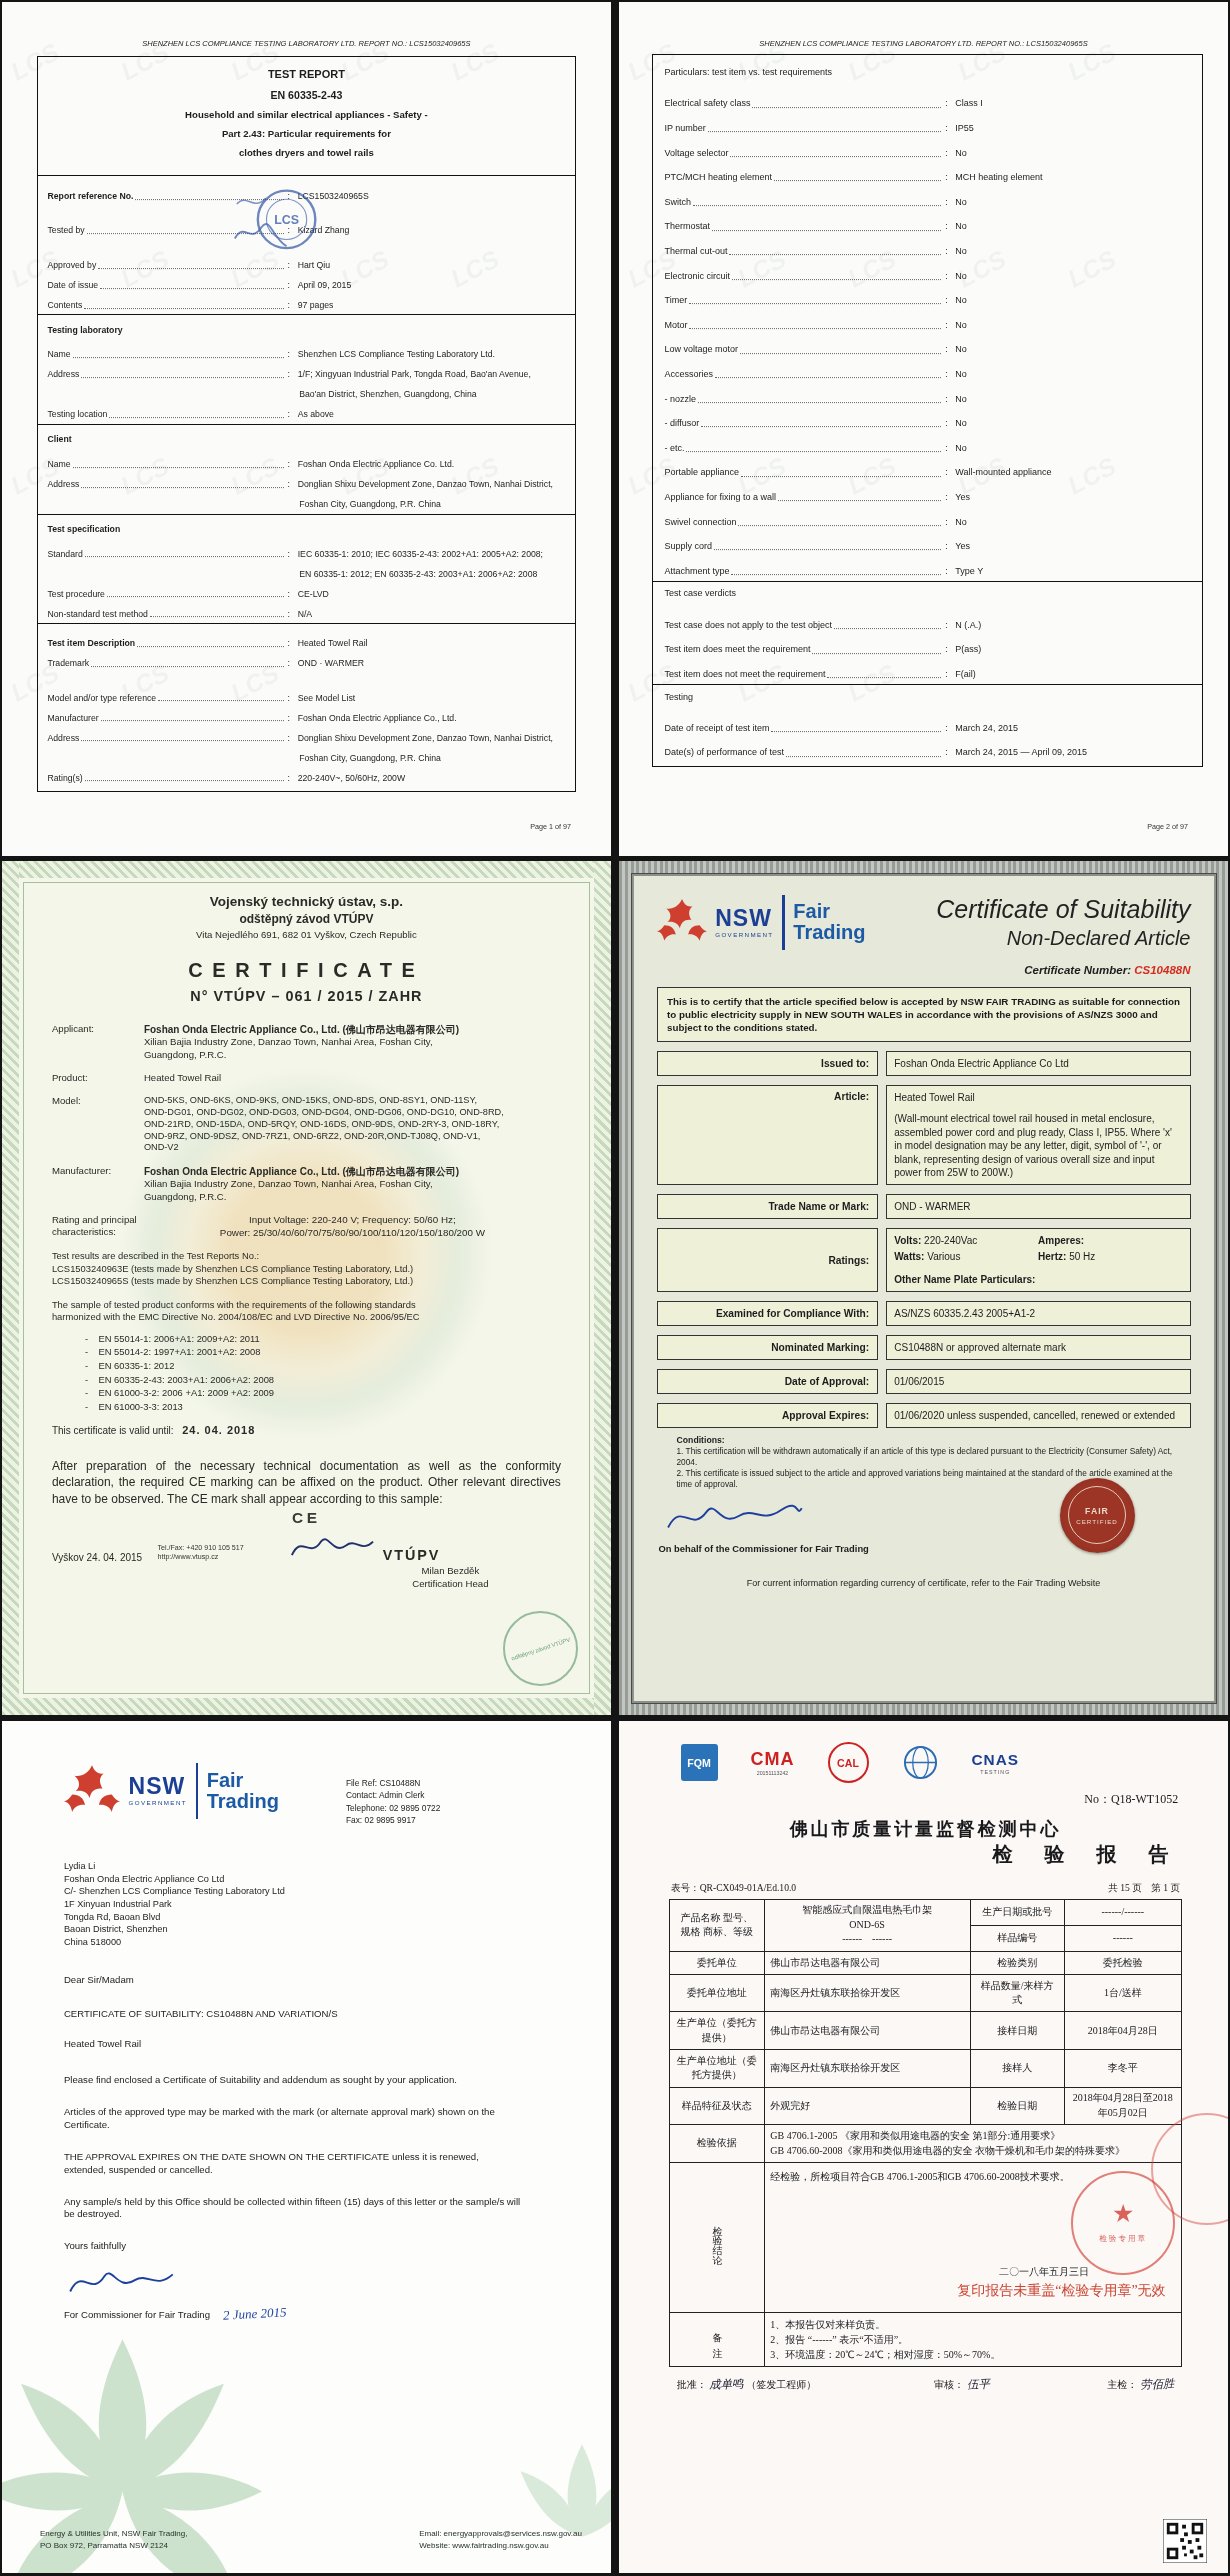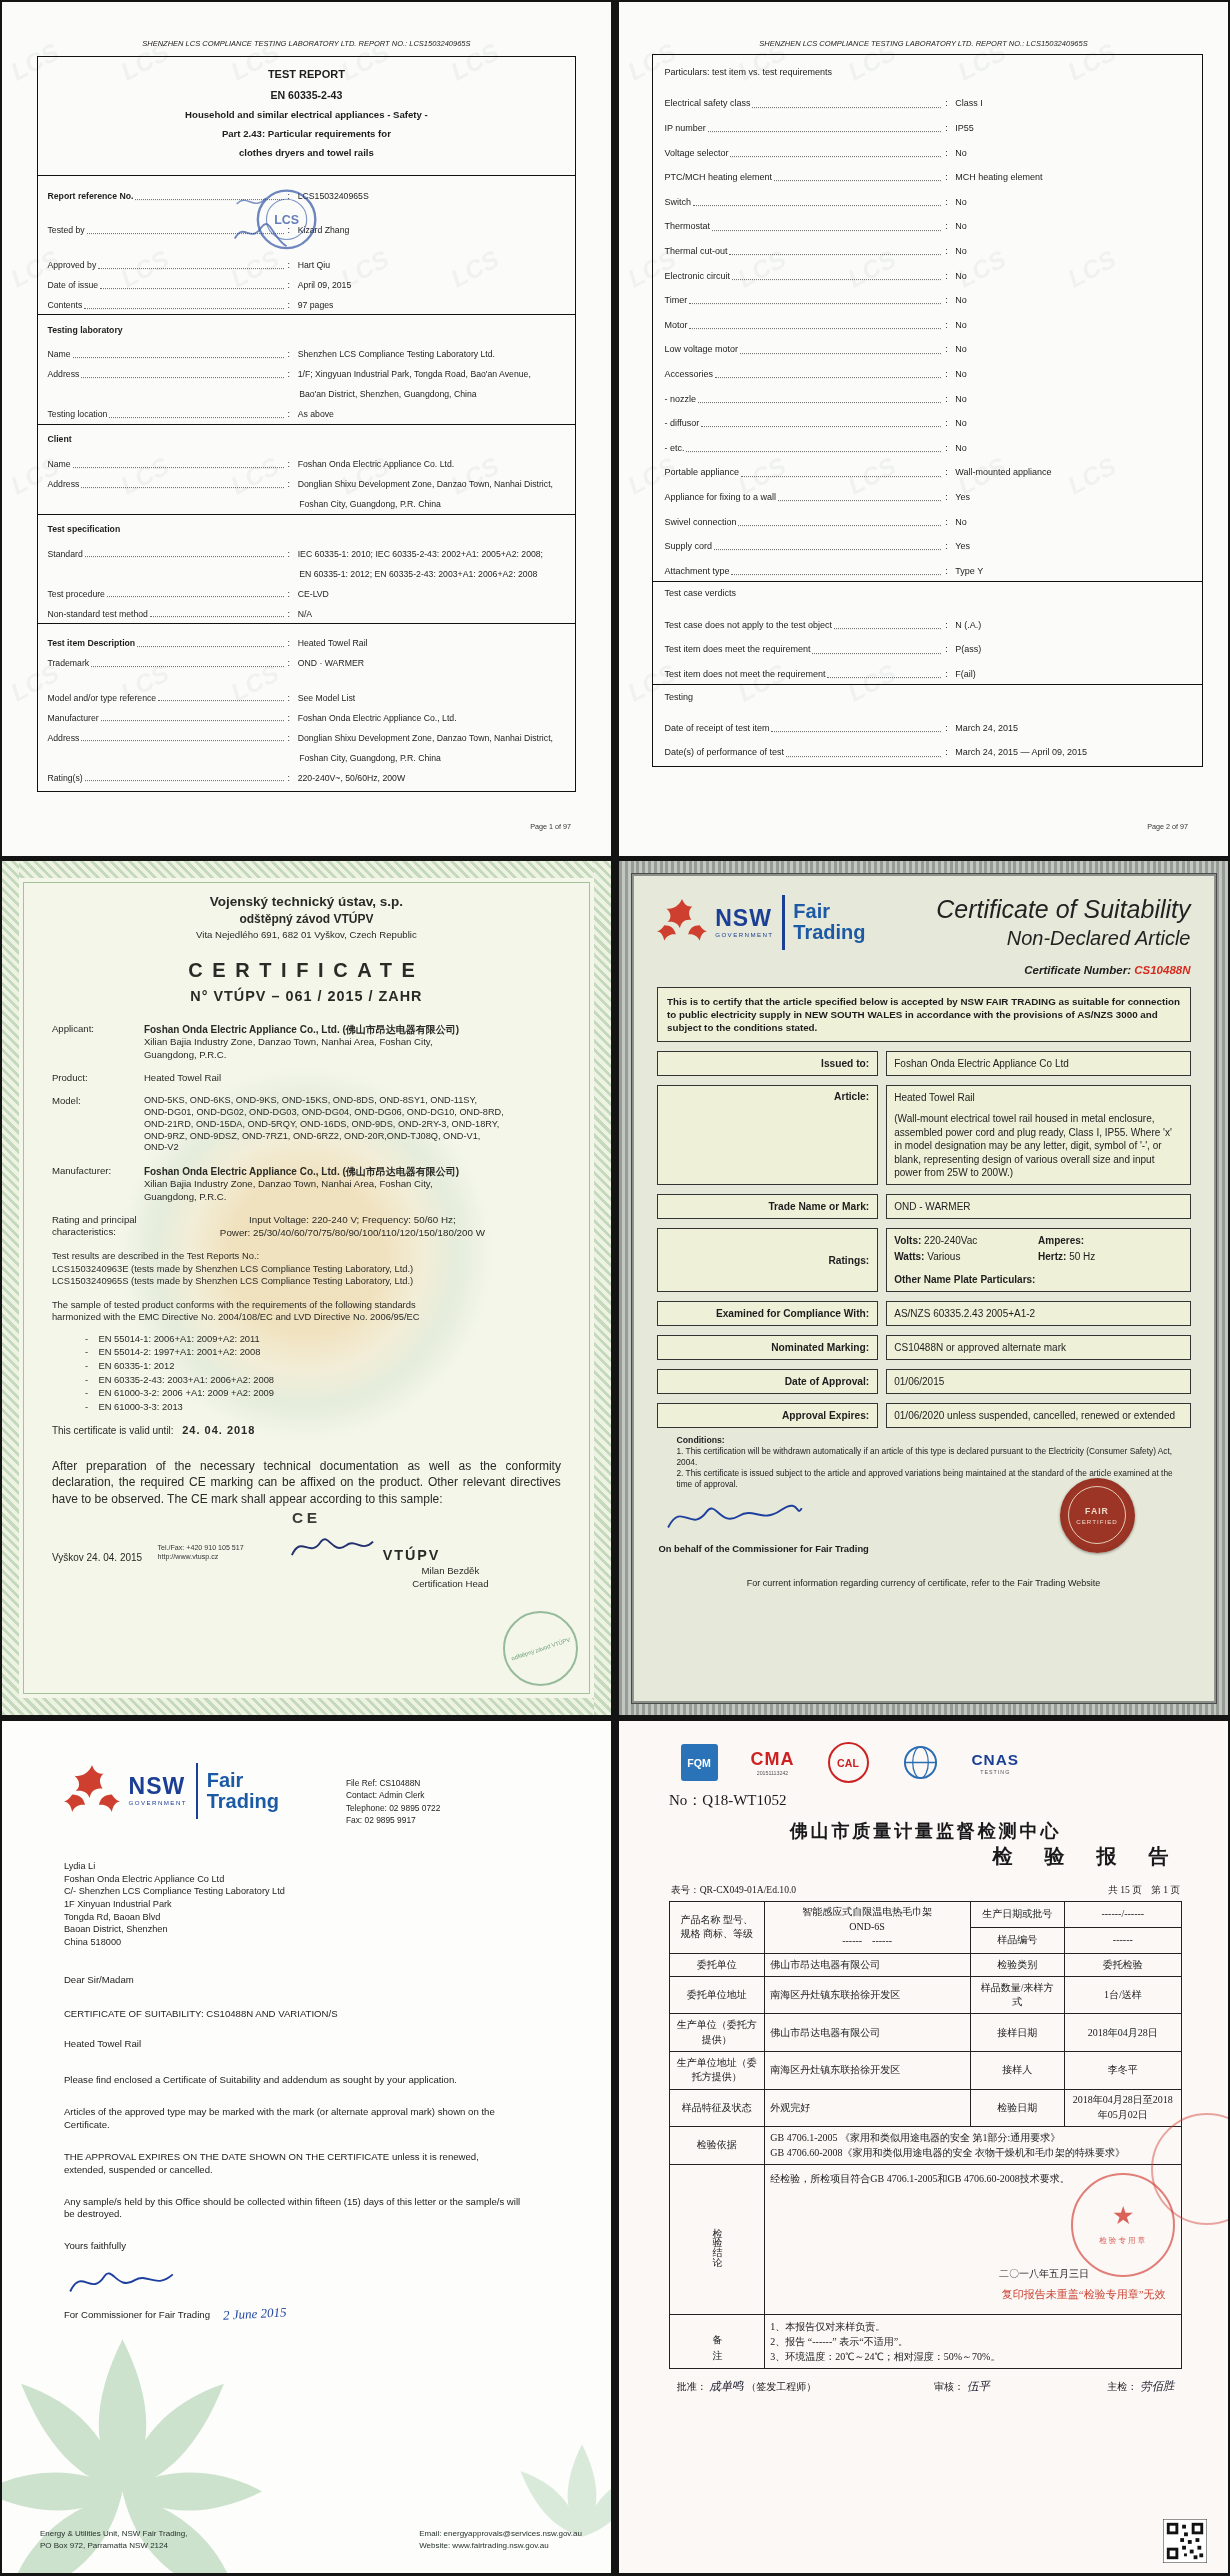--- a/index.html
+++ b/index.html
@@ -139,36 +139,36 @@
   .cnwrap{position:relative;z-index:2;padding:17.3px 46px 0 50px;font-family:"Liberation Serif",serif;color:#19191c;}
   .cn-logos{display:flex;align-items:center;gap:33px;padding:3.8px 5.8px 0 11.5px;}
   .lg-fqm{width:37px;height:37px;background:#2a73b8;color:#fff;font-weight:bold;font-size:10.6px;display:flex;align-items:center;justify-content:center;border-radius:2.9px;font-family:"Liberation Sans",sans-serif;}
   .lg-cma{text-align:center;color:#c22;font-family:"Liberation Sans",sans-serif;}
   .lg-cma .big{font-weight:700;font-size:18px;letter-spacing:1px;}
   .lg-cma .num{font-size:5.3px;color:#555;}
   .lg-cal{width:37px;height:37px;border:2.9px solid #c22;border-radius:50%;color:#c22;font-weight:bold;font-size:10.6px;display:flex;align-items:center;justify-content:center;font-family:"Liberation Sans",sans-serif;}
   .lg-cnas{text-align:center;color:#1b3f94;font-family:"Liberation Sans",sans-serif;}
   .lg-cnas .big{font-weight:800;font-size:15.4px;letter-spacing:1px;}
   .lg-cnas .cap{font-size:5.3px;color:#555;letter-spacing:1px;}
-  .cn-no{text-align:left;font-size:15px;margin-top:7.7px;padding-right:3.8px;}
+  .cn-no{text-align:right;font-size:12px;margin-top:7.7px;padding-right:3.8px;}
   .cn-t1{text-align:center;font-size:18px;font-weight:bold;letter-spacing:2.9px;margin-top:9.6px;}
   .cn-t2{text-align:right;font-size:20px;font-weight:bold;letter-spacing:13.5px;margin-top:0;}
   .cn-meta{display:flex;justify-content:space-between;font-size:9.6px;margin-top:13.5px;padding:0 1.9px;}
   .ctable{border-collapse:collapse;width:100%;margin-top:3.8px;}
   .ctable td{border:1.4px solid #222;font-size:10px;padding:3.8px 5.8px;line-height:1.45;}
   .ctable .cl{text-align:center;width:88px;}
   .ctable .cv{width:210px;}
   .ctable .crl{text-align:center;width:88px;}
   .ctable .crv{text-align:center;width:113px;}
   .ctable .cen{text-align:center;}
   .vlab{writing-mode:vertical-rl;text-orientation:upright;letter-spacing:9.6px;text-align:center;}
   .concl{position:relative;height:142px;vertical-align:top;}
   .concl .ctext{margin-top:3.8px;}
   .concl-date{position:absolute;right:92px;bottom:33px;font-size:10px;}
-  .concl-warn{position:absolute;right:15.4px;bottom:11.5px;color:#c43;font-size:11px;}
+  .concl-warn{position:absolute;right:15.4px;bottom:11.5px;color:#c43;font-size:14px;}
   .cn-stamp{position:absolute;right:5.8px;top:7.7px;width:100px;height:100px;border:2.9px solid rgba(210,60,50,.65);border-radius:50%;display:flex;flex-direction:column;align-items:center;justify-content:center;color:rgba(210,60,50,.8);}
   .cn-stamp .star{font-size:25px;line-height:1;}
   .cn-stamp .st{font-size:7.7px;margin-top:7.7px;letter-spacing:1.9px;}
   .cn-edge-stamp{position:absolute;right:-35px;top:392px;width:108px;height:108px;border:2.9px solid rgba(210,60,50,.45);border-radius:50%;z-index:3;}
   .cn-approve{display:flex;justify-content:space-between;font-size:10px;margin-top:9.6px;padding:0 7.7px;}
   .sig-hand{font-style:italic;transform:rotate(-2deg);display:inline-block;color:#223;font-size:11.5px;}
   .cn-qr{position:absolute;right:21px;bottom:9.6px;z-index:3;}
   .cn-notes div{line-height:1.5;}
 </style>
 </head>

